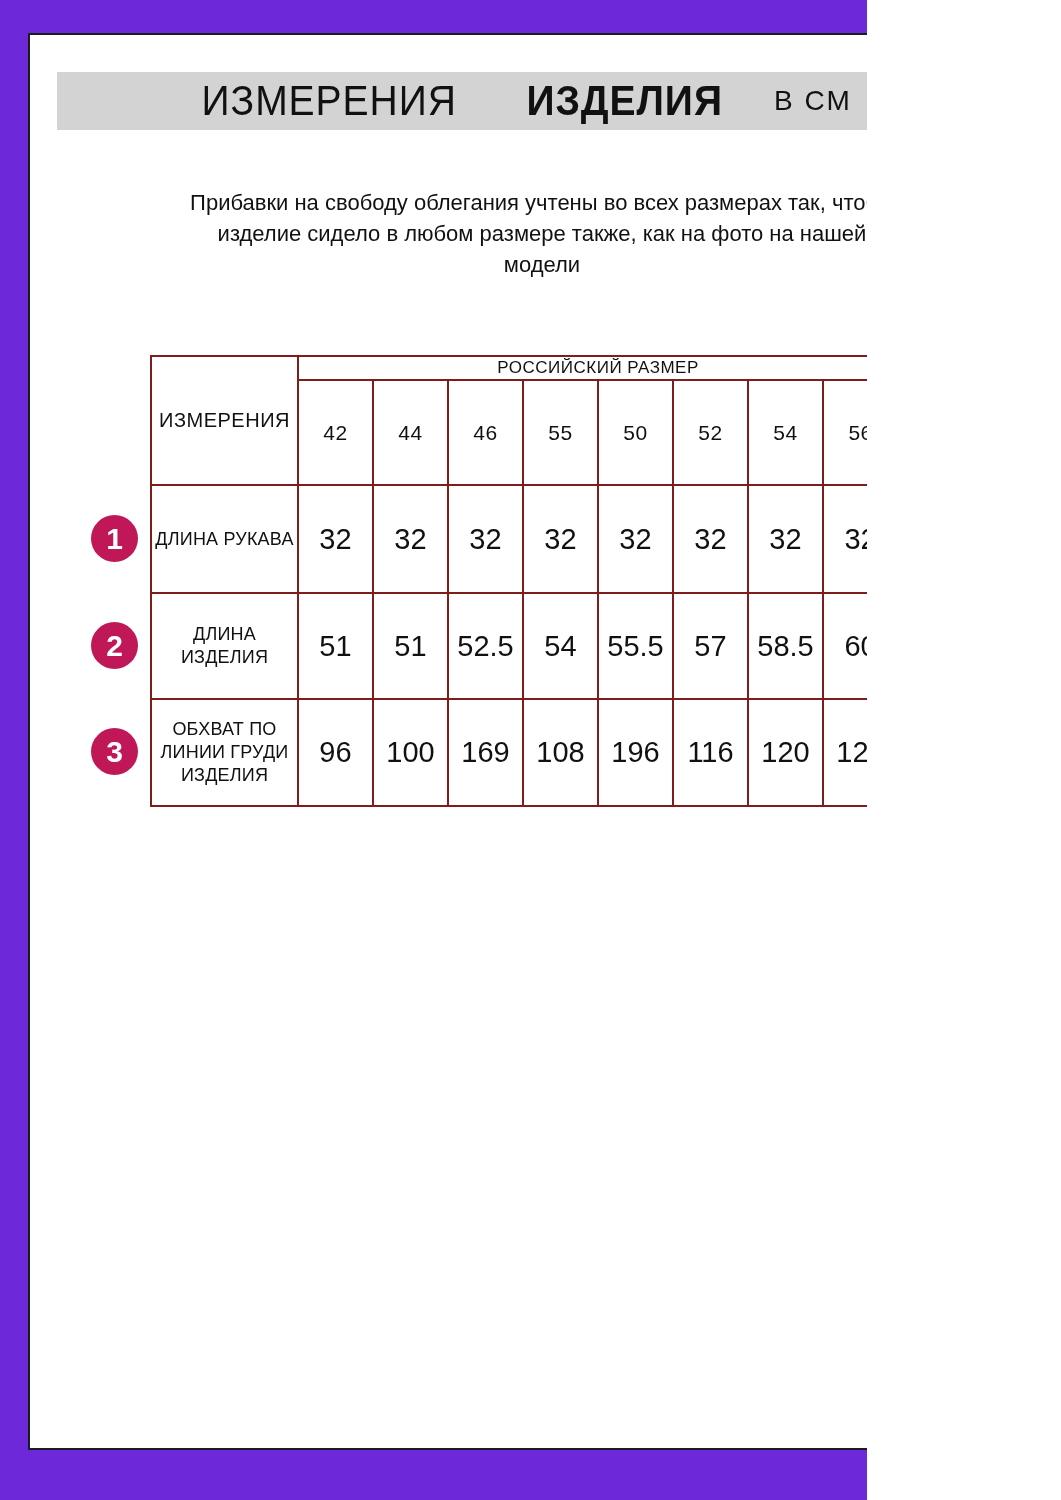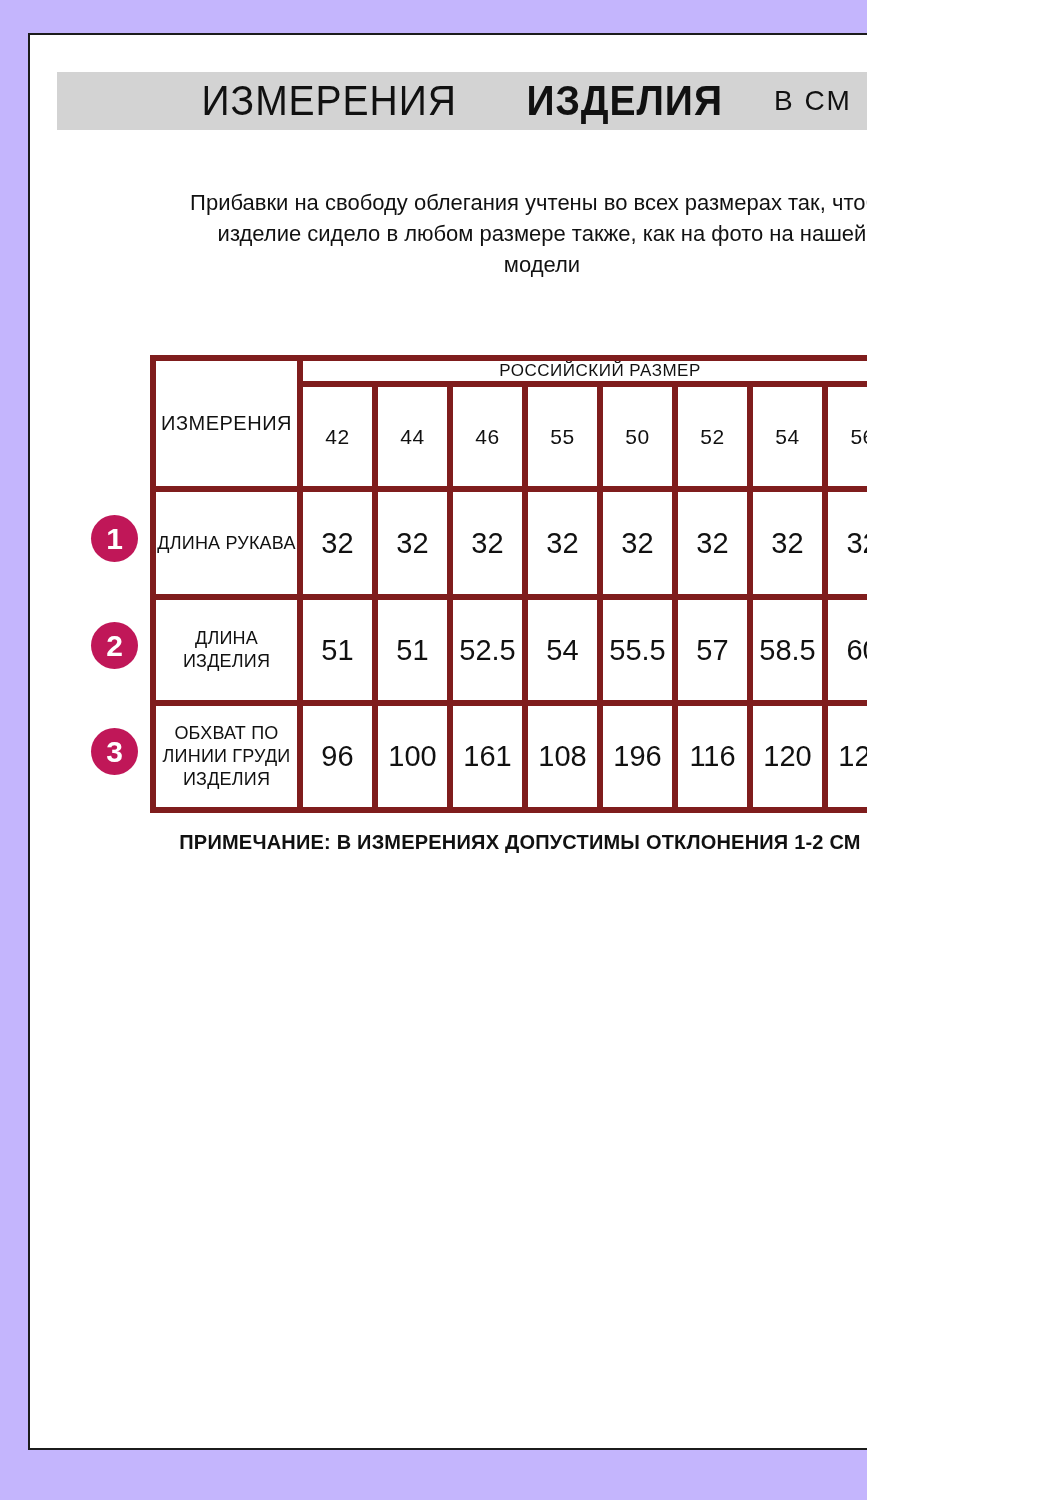--- a/index.html
+++ b/index.html
@@ -3,21 +3,21 @@
 <meta charset="utf-8">
 <style>
   * { margin: 0; padding: 0; box-sizing: border-box; }
   html, body { background: #ffffff; }
   body { font-family: "Liberation Sans", sans-serif; color: #111; }
 
   .page {
     position: relative;
     width: 867px;
     height: 1500px;
-    background: #c4b5fd;
+    background: #6d28d9;
     overflow: hidden;
   }
 
   .frame {
     position: absolute;
     left: 28px;
     top: 33px;
     width: 984px;
     height: 1417px;
     border: 2px solid #1c1c1c;
@@ -81,21 +81,21 @@
 
   table.size-table {
     position: absolute;
     left: 120px;
     top: 320px;
     width: 747px;
     border-collapse: collapse;
     table-layout: fixed;
   }
   table.size-table th, table.size-table td {
-    border: 6px solid #7f1d1d;
+    border: 2px solid #7f1d1d;
     text-align: center;
     vertical-align: middle;
     background: #ffffff;
     padding: 0 0;
     font-weight: normal;
   }
   col.c-label { width: 147px; }
   col.c-size  { width: 75px; }
 
   tr.group-row    { height: 24px; }
@@ -207,30 +207,29 @@
           <td class="value-cell">57</td>
           <td class="value-cell">58.5</td>
           <td class="value-cell">60</td>
         </tr>
         <tr class="data-row-3">
           <td class="row-label">ОБХВАТ ПО
 ЛИНИИ ГРУДИ
 ИЗДЕЛИЯ</td>
           <td class="value-cell">96</td>
           <td class="value-cell">100</td>
-          <td class="value-cell">161</td>
+          <td class="value-cell">169</td>
           <td class="value-cell">108</td>
           <td class="value-cell">196</td>
           <td class="value-cell">116</td>
           <td class="value-cell">120</td>
           <td class="value-cell">124</td>
         </tr>
       </tbody>
     </table>
 
     <div class="badge badge-1" style="background: rgb(192, 23, 88);">1</div>
     <div class="badge badge-2" style="background: rgb(192, 23, 88);">2</div>
     <div class="badge badge-3" style="background: rgb(192, 23, 88);">3</div>
 
-    <div class="note">ПРИМЕЧАНИЕ: В ИЗМЕРЕНИЯХ ДОПУСТИМЫ ОТКЛОНЕНИЯ 1-2 СМ</div>
 
   </div>
 </div>
 
 </body></html>

